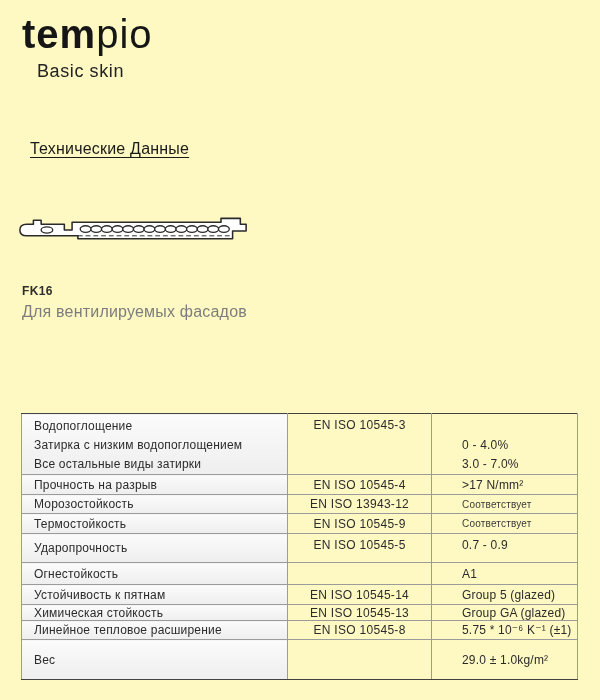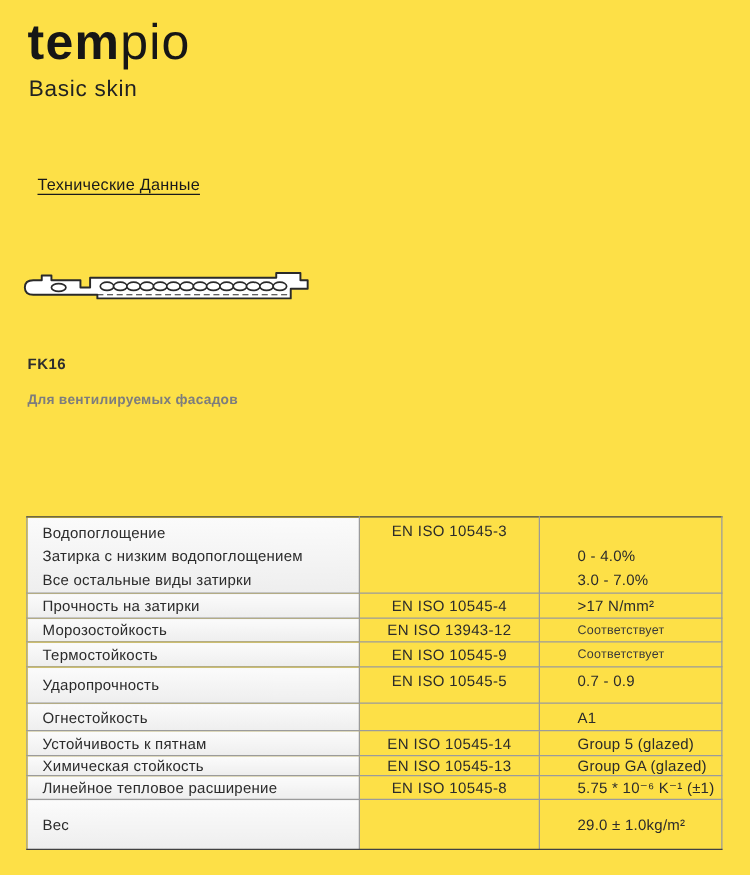--- a/index.html
+++ b/index.html
@@ -1,37 +1,37 @@
 <!DOCTYPE html>
 <html><head>
 <meta charset="utf-8">
 <style>
   * { margin: 0; padding: 0; box-sizing: border-box; }
   html, body { width: 600px; height: 700px; background: #ffffff; overflow: hidden; }
   body { font-family: "Liberation Sans", "DejaVu Sans", sans-serif; color: #1f1f1f; position: relative; }
 
-  .page { position: absolute; inset: 0; background: #fde047; }
+  .page { position: absolute; inset: 0; background: #fef9c3; }
 
   
   .logo { position: absolute; left: 22px; top: 12px; font-size: 40px; line-height: 1.1; letter-spacing: 1px; color: #161616; }
   .logo .bold  { font-weight: 800; }
   .logo .light { font-weight: 300; }
-  .subtitle { position: absolute; left: 23px; top: 61px; font-size: 18px; font-weight: 400; letter-spacing: 0.6px; color: #222; }
+  .subtitle { position: absolute; left: 37px; top: 61px; font-size: 18px; font-weight: 400; letter-spacing: 0.6px; color: #222; }
 
   
-  .section-title { position: absolute; left: 30px; top: 140px; font-size: 13px; font-weight: 500; color: #1a1a1a;
+  .section-title { position: absolute; left: 30px; top: 140px; font-size: 16px; font-weight: 500; color: #1a1a1a;
                    text-decoration: underline; text-underline-offset: 3px; letter-spacing: 0.2px; cursor: pointer; }
 
   
   .drawing { position: absolute; left: 16px; top: 211px; width: 234px; height: 38px; }
   .drawing svg { width: 100%; height: 100%; display: block; }
 
   
   .product-code { position: absolute; left: 22px; top: 284px; font-size: 12px; font-weight: 700; letter-spacing: 0.4px; color: #2e2e2e; }
-  .product-desc { position: absolute; left: 22px; top: 314px; font-size: 11px; font-weight: 700; color: #7d7d7d; letter-spacing: 0.2px; }
+  .product-desc { position: absolute; left: 22px; top: 303px; font-size: 16px; font-weight: 400; color: #7d7d7d; letter-spacing: 0.2px; }
 
   
   .spec-table-wrap { position: absolute; left: 21px; top: 413px; width: 556px; }
   table.spec { border-collapse: collapse; table-layout: fixed; width: 556px; }
   table.spec td { border: 1px solid #9b9b9b; border-top: 1.5px solid #424242; vertical-align: middle;
                   font-size: 12px; color: #2b2b2b; overflow: hidden; }
   table.spec tr:last-child td { border-bottom: 1.5px solid #424242; }
 
   td.c1 { padding-left: 12px; font-size: 11px; color: #3c3c3c; letter-spacing: 0.2px;
           background: linear-gradient(180deg, #fbfbfb 0%, #eeeeee 100%); }
@@ -112,21 +112,21 @@
             <div>Затирка с низким водопоглощением</div>
             <div>Все остальные виды затирки</div>
           </td>
           <td class="c2">EN ISO 10545-3</td>
           <td class="c3">
             <div>0 - 4.0%</div>
             <div>3.0 - 7.0%</div>
           </td>
         </tr>
         <tr class="r2">
-          <td class="c1">Прочность на затирки</td>
+          <td class="c1">Прочность на разрыв</td>
           <td class="c2">EN ISO 10545-4</td>
           <td class="c3">&gt;17 N/mm²</td>
         </tr>
         <tr class="r3">
           <td class="c1">Морозостойкость</td>
           <td class="c2">EN ISO 13943-12</td>
           <td class="c3 small">Соответствует</td>
         </tr>
         <tr class="r4">
           <td class="c1">Термостойкость</td>

